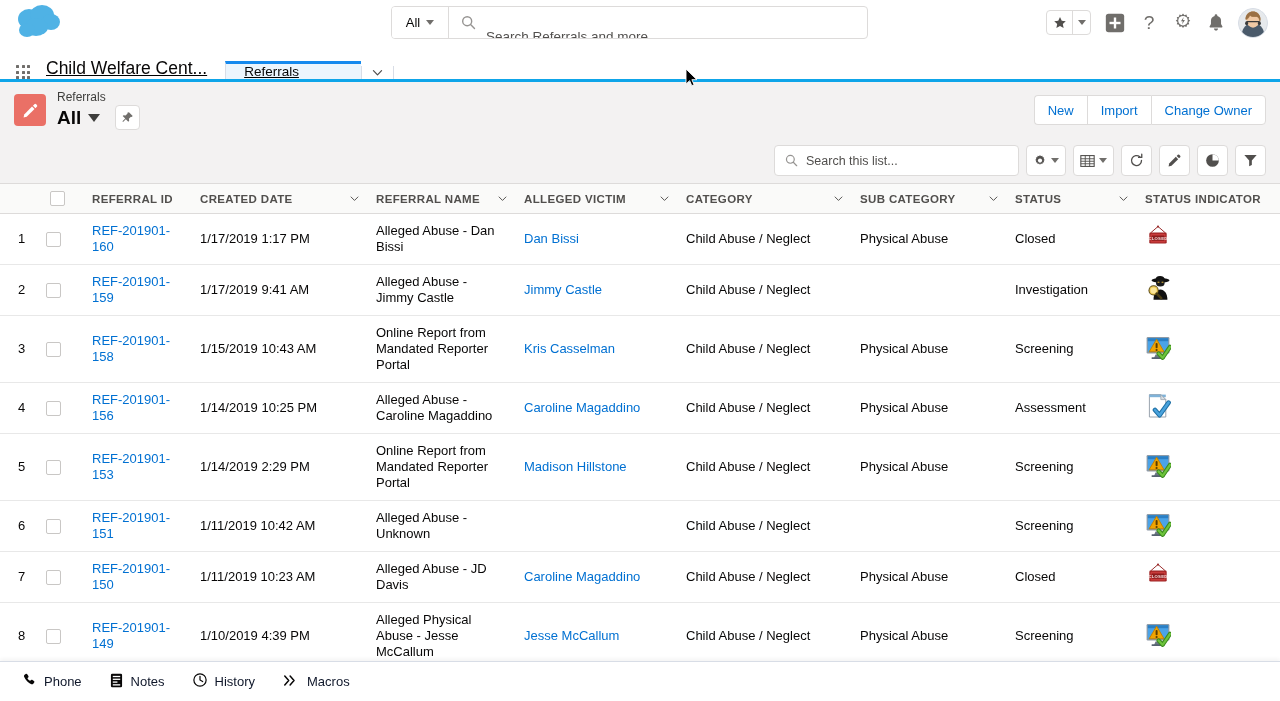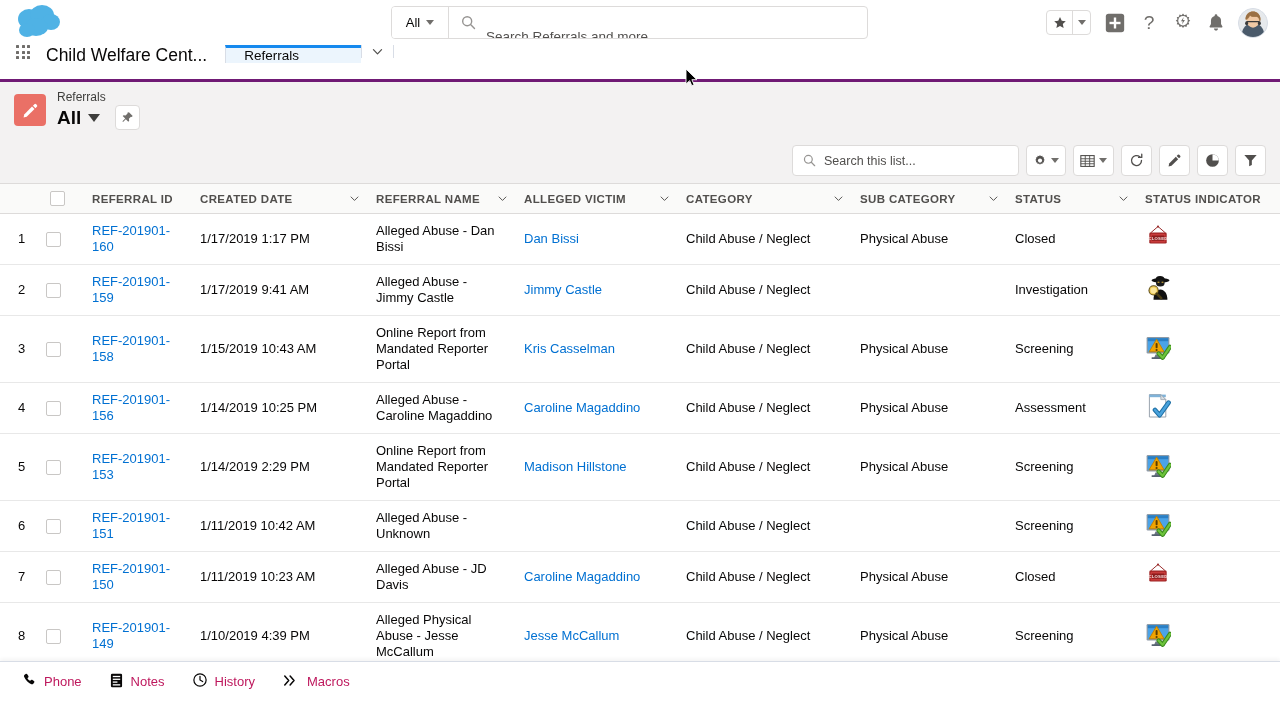--- a/index.html
+++ b/index.html
@@ -75,23 +75,24 @@
     width: 30px; height: 30px; border-radius: 50%;
     overflow: hidden; position: relative;
     background: #c9d3dd; cursor: pointer;
     border: 1px solid #d8dde6;
   }
 
   
   .app-nav {
     height: 37px;
     background: #ffffff;
-    display: flex; align-items: flex-start;
-    border-bottom: 3px solid #701a75;
+    display: flex; align-items: flex-end;
+    border-bottom: 3px solid #0ea5e9;
     position: relative;
+    text-decoration: underline;
   }
   .waffle {
     width: 46px; display: flex; align-items: center; justify-content: center;
     cursor: pointer;
   }
   .waffle-grid { display: grid; grid-template-columns: repeat(3, 3px); gap: 2.5px; }
   .waffle-grid i { width: 3px; height: 3px; background: #706e6b; border-radius: 0.5px; display:block; }
   .app-name {
     display: flex; align-items: center;
     font-size: 17.5px; color: #080707; font-weight: 400;
@@ -175,21 +176,21 @@
     display: flex; align-items: center;
     padding: 0 14px;
     position: relative;
   }
   .lv-meta-text { font-size: 12.5px; color: #3e3e3c; }
   .lv-tools {
     position: absolute; right: 14px; top: 7px;
     display: flex; align-items: stretch; gap: 7px; height: 31px;
   }
   .list-search {
-    width: 227px; height: 31px;
+    width: 245px; height: 31px;
     border: 1px solid #dddbda; border-radius: 4px;
     background: #fff;
     display: flex; align-items: center; gap: 8px;
     padding-left: 10px;
     cursor: text;
   }
   .list-search span { font-size: 12.5px; color: #514f4d; }
   .tool-btn {
     height: 31px;
     min-width: 31px;
@@ -265,21 +266,21 @@
     background: #fff;
     border-top: 1px solid #d8dde6;
     display: flex; align-items: center;
     padding-left: 10px;
     gap: 4px;
     box-shadow: 0 -2px 4px rgba(0,0,0,0.05);
   }
   .util-item {
     display: flex; align-items: center; gap: 8px;
     padding: 0 12px; height: 38px;
-    font-size: 13px; color: #be185d;
+    font-size: 13px; color: #0f172a;
     cursor: pointer;
     white-space: nowrap;
   }
 
   
   .cursor { position: absolute; left: 685px; top: 68px; z-index: 99; pointer-events: none; }
 </style>
 </head>
 <body>
 
@@ -407,20 +408,25 @@
         <span class="lv-name">All</span>
         <i class="caret-down-lg"></i>
         <span class="pin-btn">
           <svg width="13" height="13" viewBox="0 0 16 16">
             <path d="M9.8 1.6l4.6 4.6-1.2 1.2-1-.3-2.5 2.5.4 2.4-1.1 1.1-3.1-3.1-3.4 3.4-.7-.7 3.4-3.4L2.1 6.2l1.1-1.1 2.4.4L8.1 3l-.3-1z" fill="#706e6b"></path>
           </svg>
         </span>
       </div>
     </div>
 
+    <div class="lv-actions">
+      <button>New</button>
+      <button>Import</button>
+      <button>Change Owner</button>
+    </div>
   </div>
 
   <div class="lv-meta-bar">
 
     <div class="lv-tools">
       <div class="list-search">
         <svg width="13" height="13" viewBox="0 0 16 16">
           <circle cx="6.6" cy="6.6" r="4.8" fill="none" stroke="#969492" stroke-width="1.5"></circle>
           <line x1="10.2" y1="10.2" x2="14.4" y2="14.4" stroke="#969492" stroke-width="1.5" stroke-linecap="round"></line>
         </svg>

